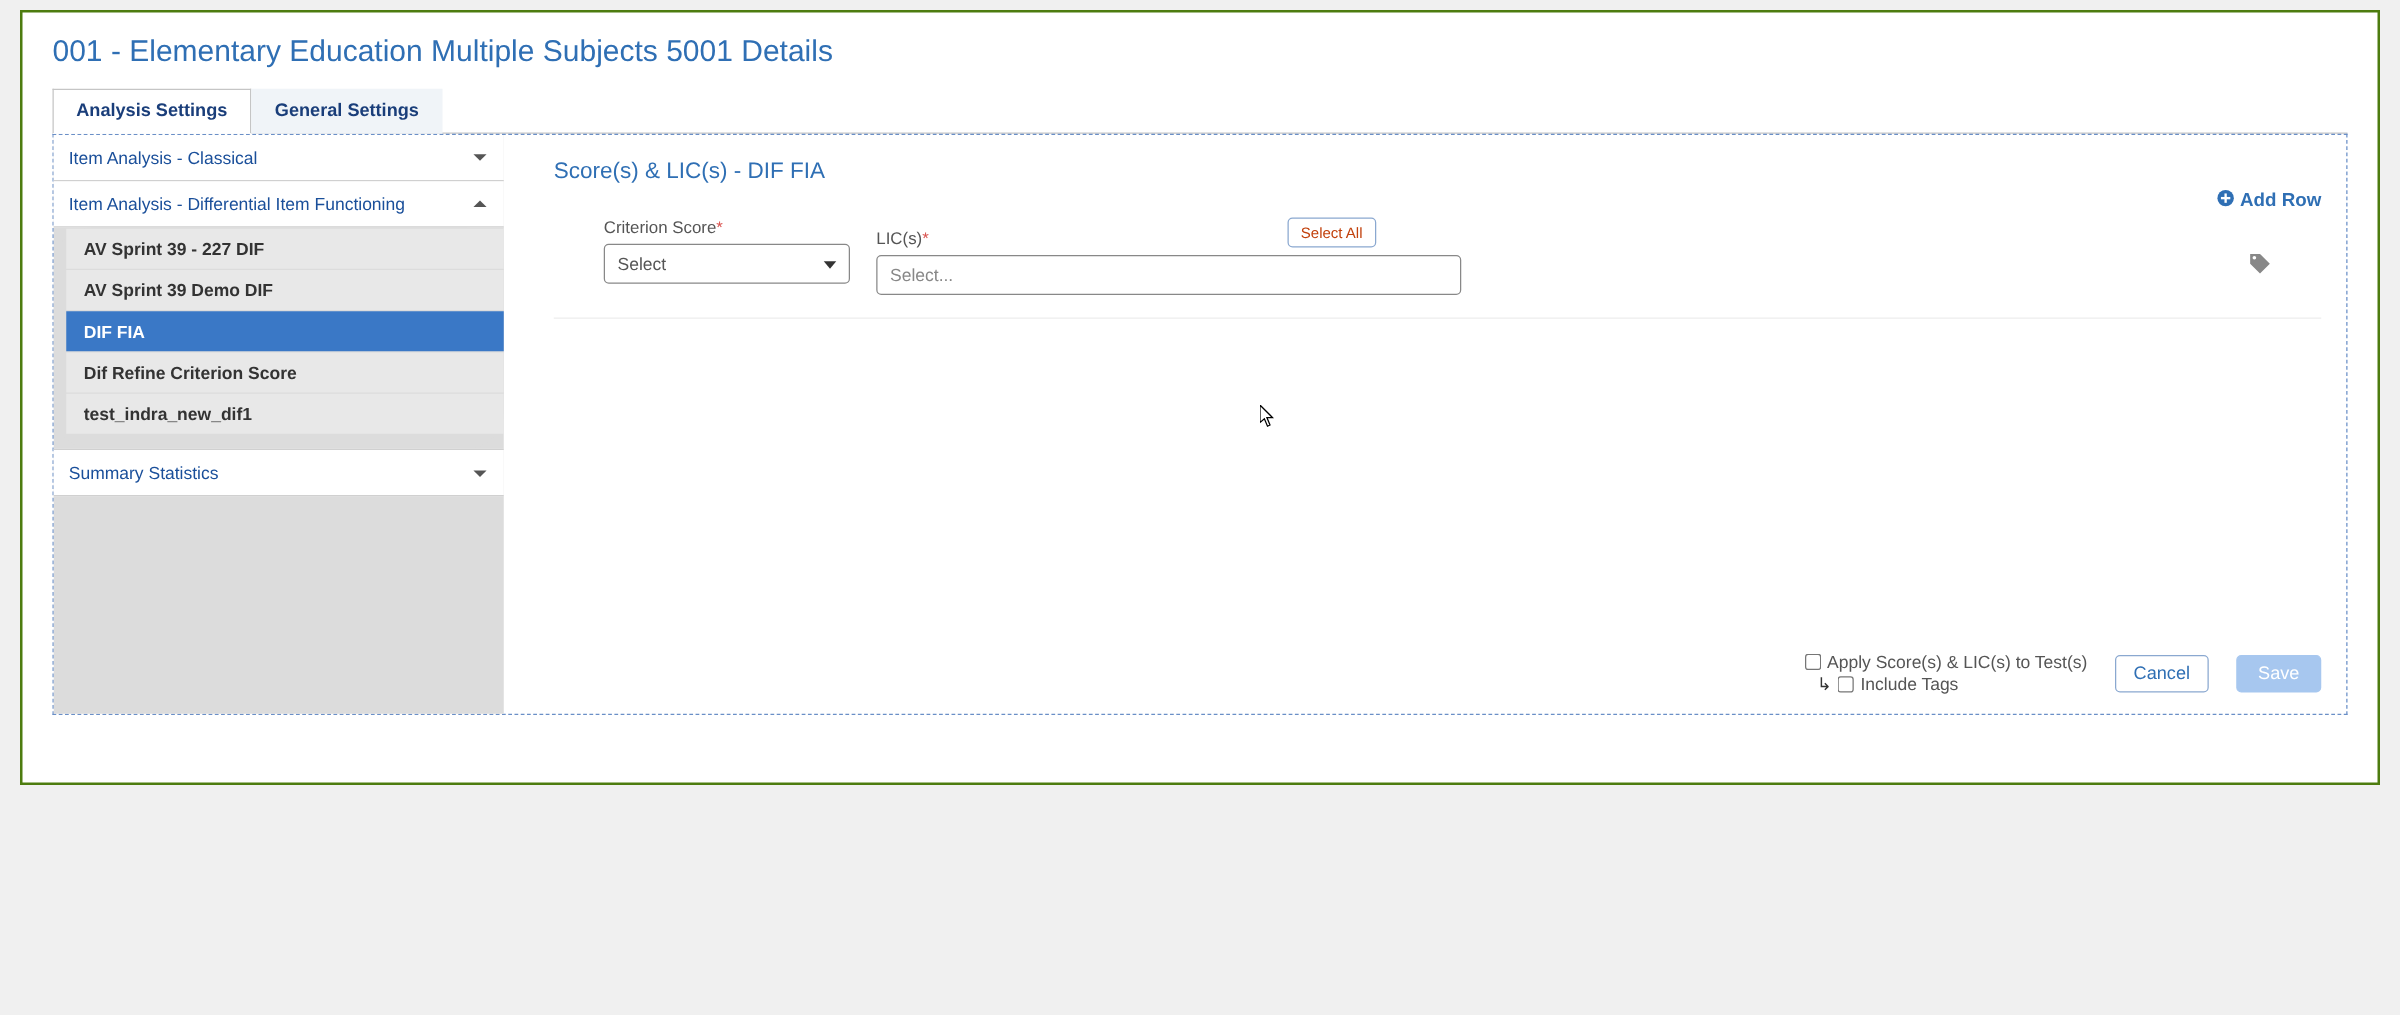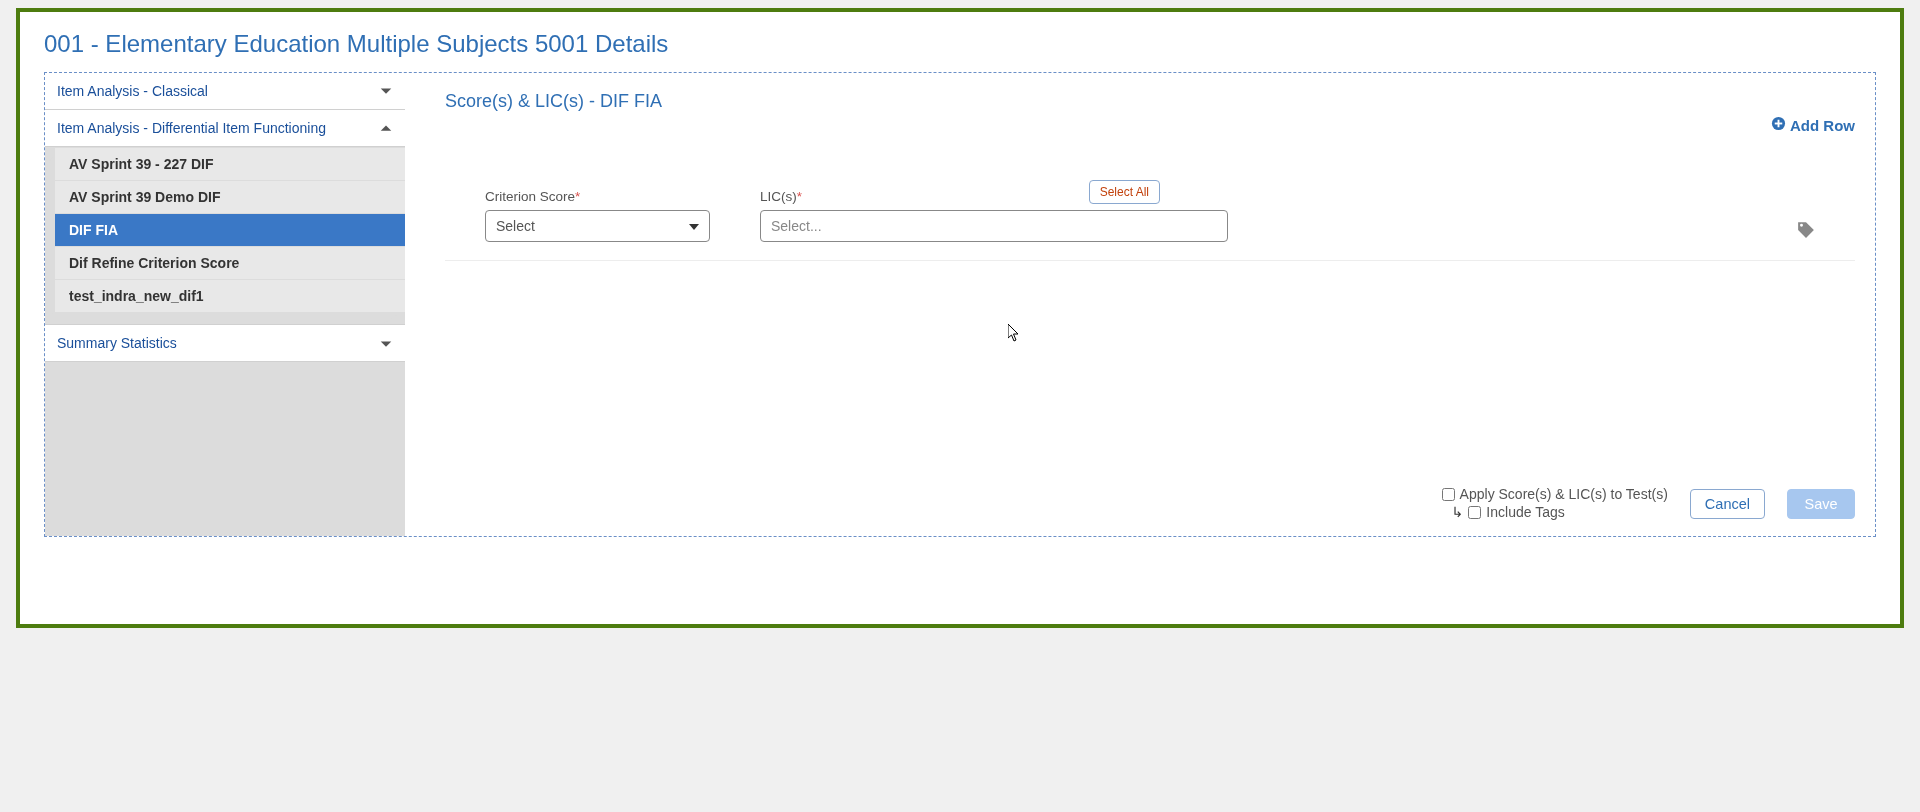--- a/index.html
+++ b/index.html
@@ -5,21 +5,21 @@
     * { box-sizing: border-box; margin: 0; padding: 0; }
     body {
       font-family: "Segoe UI", Arial, sans-serif;
       background: #f0f0f0;
       padding: 8px 16px;
       font-size: 14px;
       color: #333;
     }
     .outer-panel {
       background: #fff;
-      border: 4px solid #4d7c0f;
+      border: 2px solid #4d7c0f;
       padding: 18px 24px 24px 24px;
       min-height: 620px;
     }
     .page-title {
       color: #2f6fb4;
       font-size: 24px;
       font-weight: 400;
       margin-bottom: 14px;
     }
     .tab-row {
@@ -120,35 +120,34 @@
       font-weight: 600;
       font-size: 15px;
       cursor: pointer;
       display: inline-flex;
       align-items: center;
       gap: 4px;
     }
     .add-row-link svg { fill: #2f6fb4; }
     .form-row {
       display: flex;
-      gap: 50px;
+      gap: 21px;
       padding: 0 0 18px 40px;
       border-bottom: 1px solid #ededed;
-      align-items: flex-end;
-      margin-top: 42px;
+      align-items: flex-start;
     }
     .form-col { display: flex; flex-direction: column; }
     .form-label {
       font-size: 13.5px;
       color: #555;
       margin-bottom: 6px;
     }
     .req-star { color: #d9534f; }
     .select-box {
-      width: 225px;
+      width: 197px;
       height: 32px;
       border: 1px solid #888;
       border-radius: 4px;
       padding: 0 24px 0 10px;
       font-size: 14px;
       color: #555;
       background: #fff;
       position: relative;
       display: flex;
       align-items: center;
@@ -252,20 +251,28 @@
     }
     .cursor svg { fill: #000; }
     input[type=checkbox]{ cursor:pointer; }
   </style>
 </head>
 <body>
 
 <div class="outer-panel">
   <h1 class="page-title">001 - Elementary Education Multiple Subjects 5001 Details</h1>
 
+  <div class="tab-row">
+    <div class="tab active">
+      <span>Analysis Settings</span>
+    </div>
+    <div class="tab">
+      <span>General Settings</span>
+    </div>
+  </div>
 
   <div class="content-area">
 
     <div class="sidebar">
       <div class="acc-header">
         <span>Item Analysis - Classical</span>
         <span class="chevron">
           <svg viewBox="0 0 16 16" width="14" height="14">
               <path d="M2 5l6 6 6-6z"></path>
             </svg>

